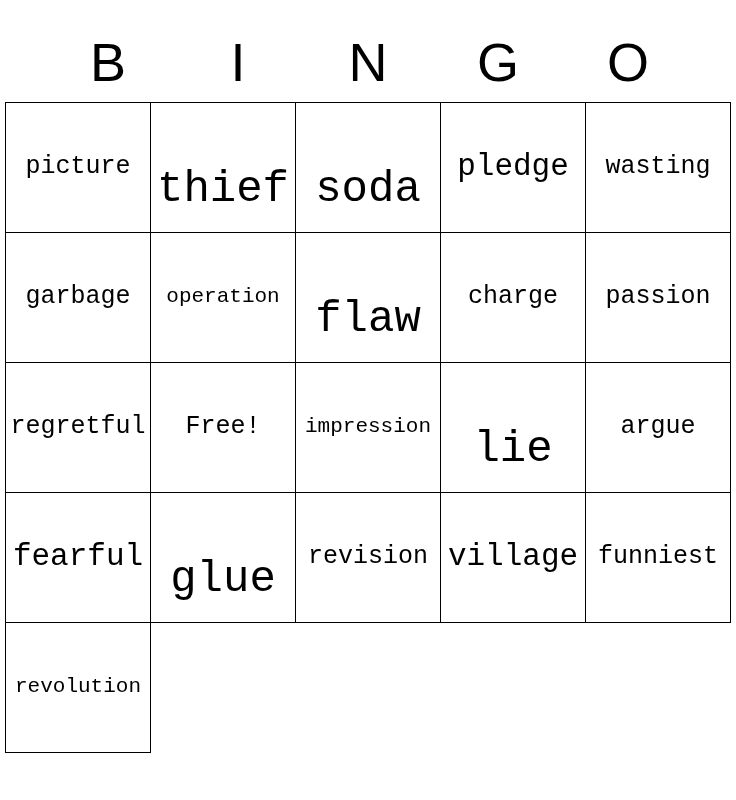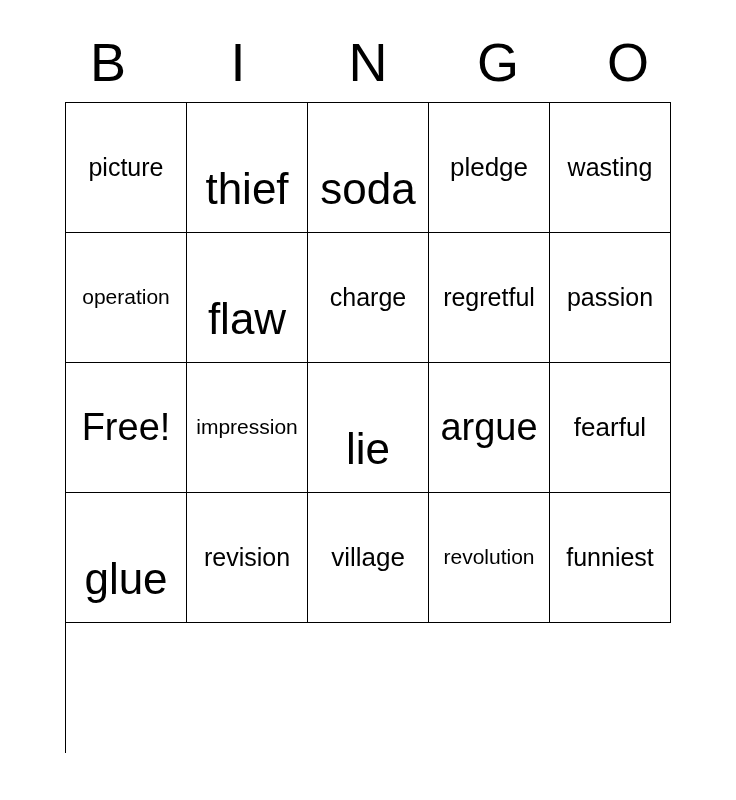--- a/index.html
+++ b/index.html
@@ -29,49 +29,50 @@
   }
   .header-cell {
     flex: 1 1 0;
     text-align: center;
     font-size: 54px;
     line-height: 68px;
     font-weight: normal;
     font-family: "Liberation Sans", sans-serif;
   }
   .grid {
-    width: 606px;
+    width: 726px;
     margin: 6px auto 0 auto;
     border-top: 1.5px solid #000;
     border-left: 1.5px solid #000;
     box-sizing: border-box;
     display: grid;
     grid-template-columns: repeat(5, 1fr);
     grid-template-rows: repeat(5, 130px);
+    font-family: Liberation Mono, monospace;
   }
   .cell {
     border-right: 1.5px solid #000;
     border-bottom: 1.5px solid #000;
     box-sizing: border-box;
     display: flex;
     align-items: center;
     justify-content: center;
     text-align: center;
     padding: 2px 3px;
     overflow: hidden;
   }
   .cell span {
     display: block;
     line-height: 1.05;
     white-space: nowrap;
   }
   
   .fs-xl  span { font-size: 44px; margin-top: 44px; }
-  .fs-lg  span { font-size: 38px; }
-  .fs-md  span { font-size: 26px; }
+  .fs-lg  span { font-size: 25px; }
+  .fs-md  span { font-size: 31px; }
   .fs-sm  span { font-size: 25px; }
   .fs-xs  span { font-size: 21px; }
 </style>
 </head>
 <body>
 
 <div class="card">
 
   <div class="header-row">
     <div class="header-cell">B</div>
@@ -92,35 +93,38 @@
     <div class="cell fs-xl">
         <span>soda</span>
       </div>
     <div class="cell fs-md">
         <span>pledge</span>
       </div>
     <div class="cell fs-sm">
         <span>wasting</span>
       </div>
 
+    <div class="cell fs-sm">
+        <span>garbage</span>
+      </div>
     <div class="cell fs-xs">
         <span>operation</span>
       </div>
     <div class="cell fs-xl">
         <span>flaw</span>
       </div>
     <div class="cell fs-sm">
         <span>charge</span>
       </div>
 
     <div class="cell fs-sm">
-        <span>regretful</span>
+        <span>passion</span>
       </div>
     <div class="cell fs-sm">
-        <span>passion</span>
+        <span>regretful</span>
       </div>
     <div class="cell fs-lg">
         <span>Free!</span>
       </div>
     <div class="cell fs-xs">
         <span>impression</span>
       </div>
     <div class="cell fs-xl">
         <span>lie</span>
       </div>
@@ -134,21 +138,21 @@
     <div class="cell fs-xl">
         <span>glue</span>
       </div>
     <div class="cell fs-sm">
         <span>revision</span>
       </div>
 
     <div class="cell fs-md">
         <span>village</span>
       </div>
+    <div class="cell fs-sm">
+        <span>funniest</span>
+      </div>
     <div class="cell fs-xs">
         <span>revolution</span>
-      </div>
-    <div class="cell fs-sm">
-        <span>funniest</span>
       </div>
   </div>
 
 </div>
 
 </body></html>

